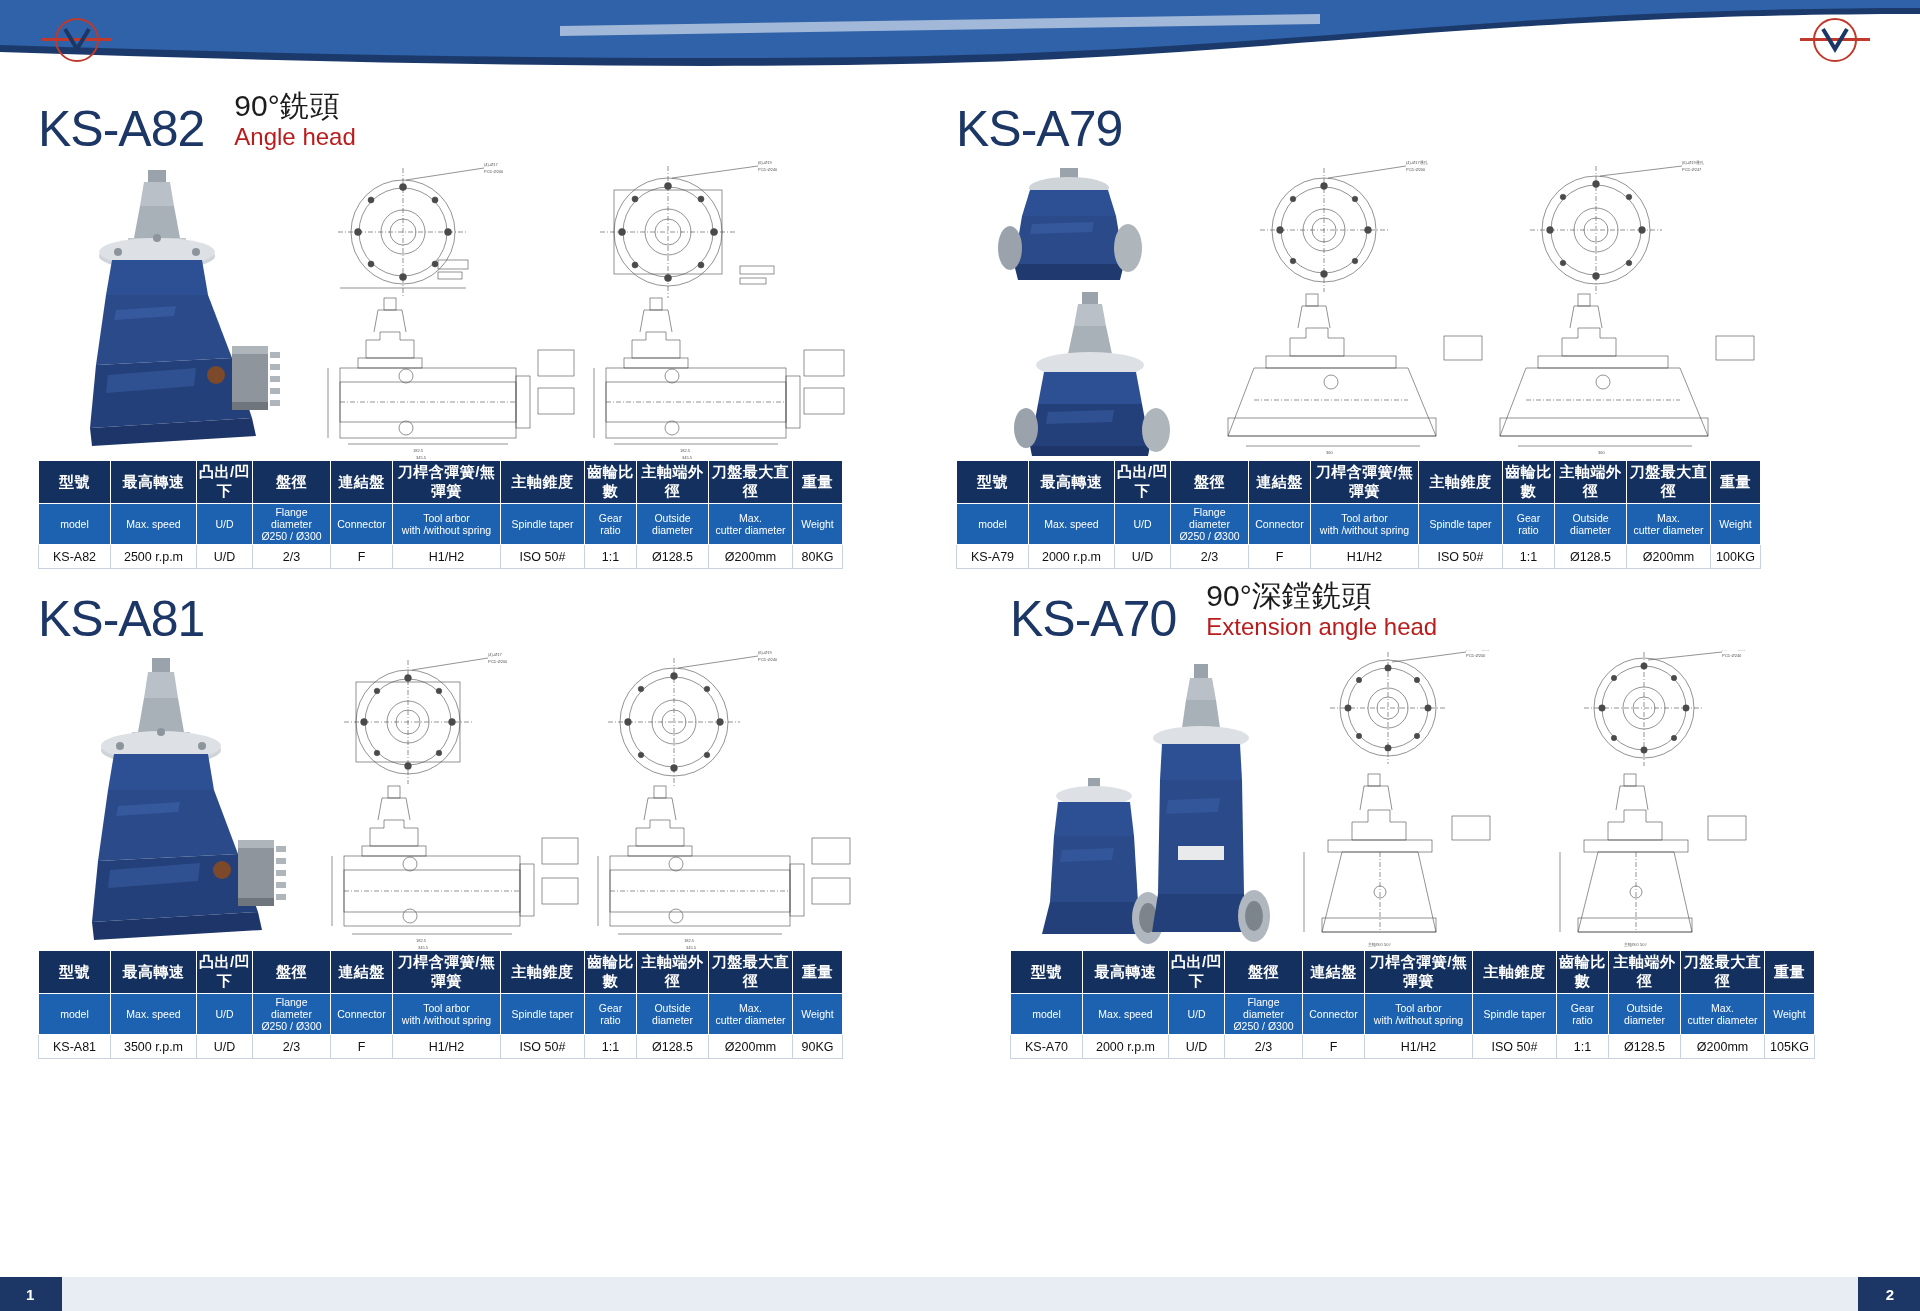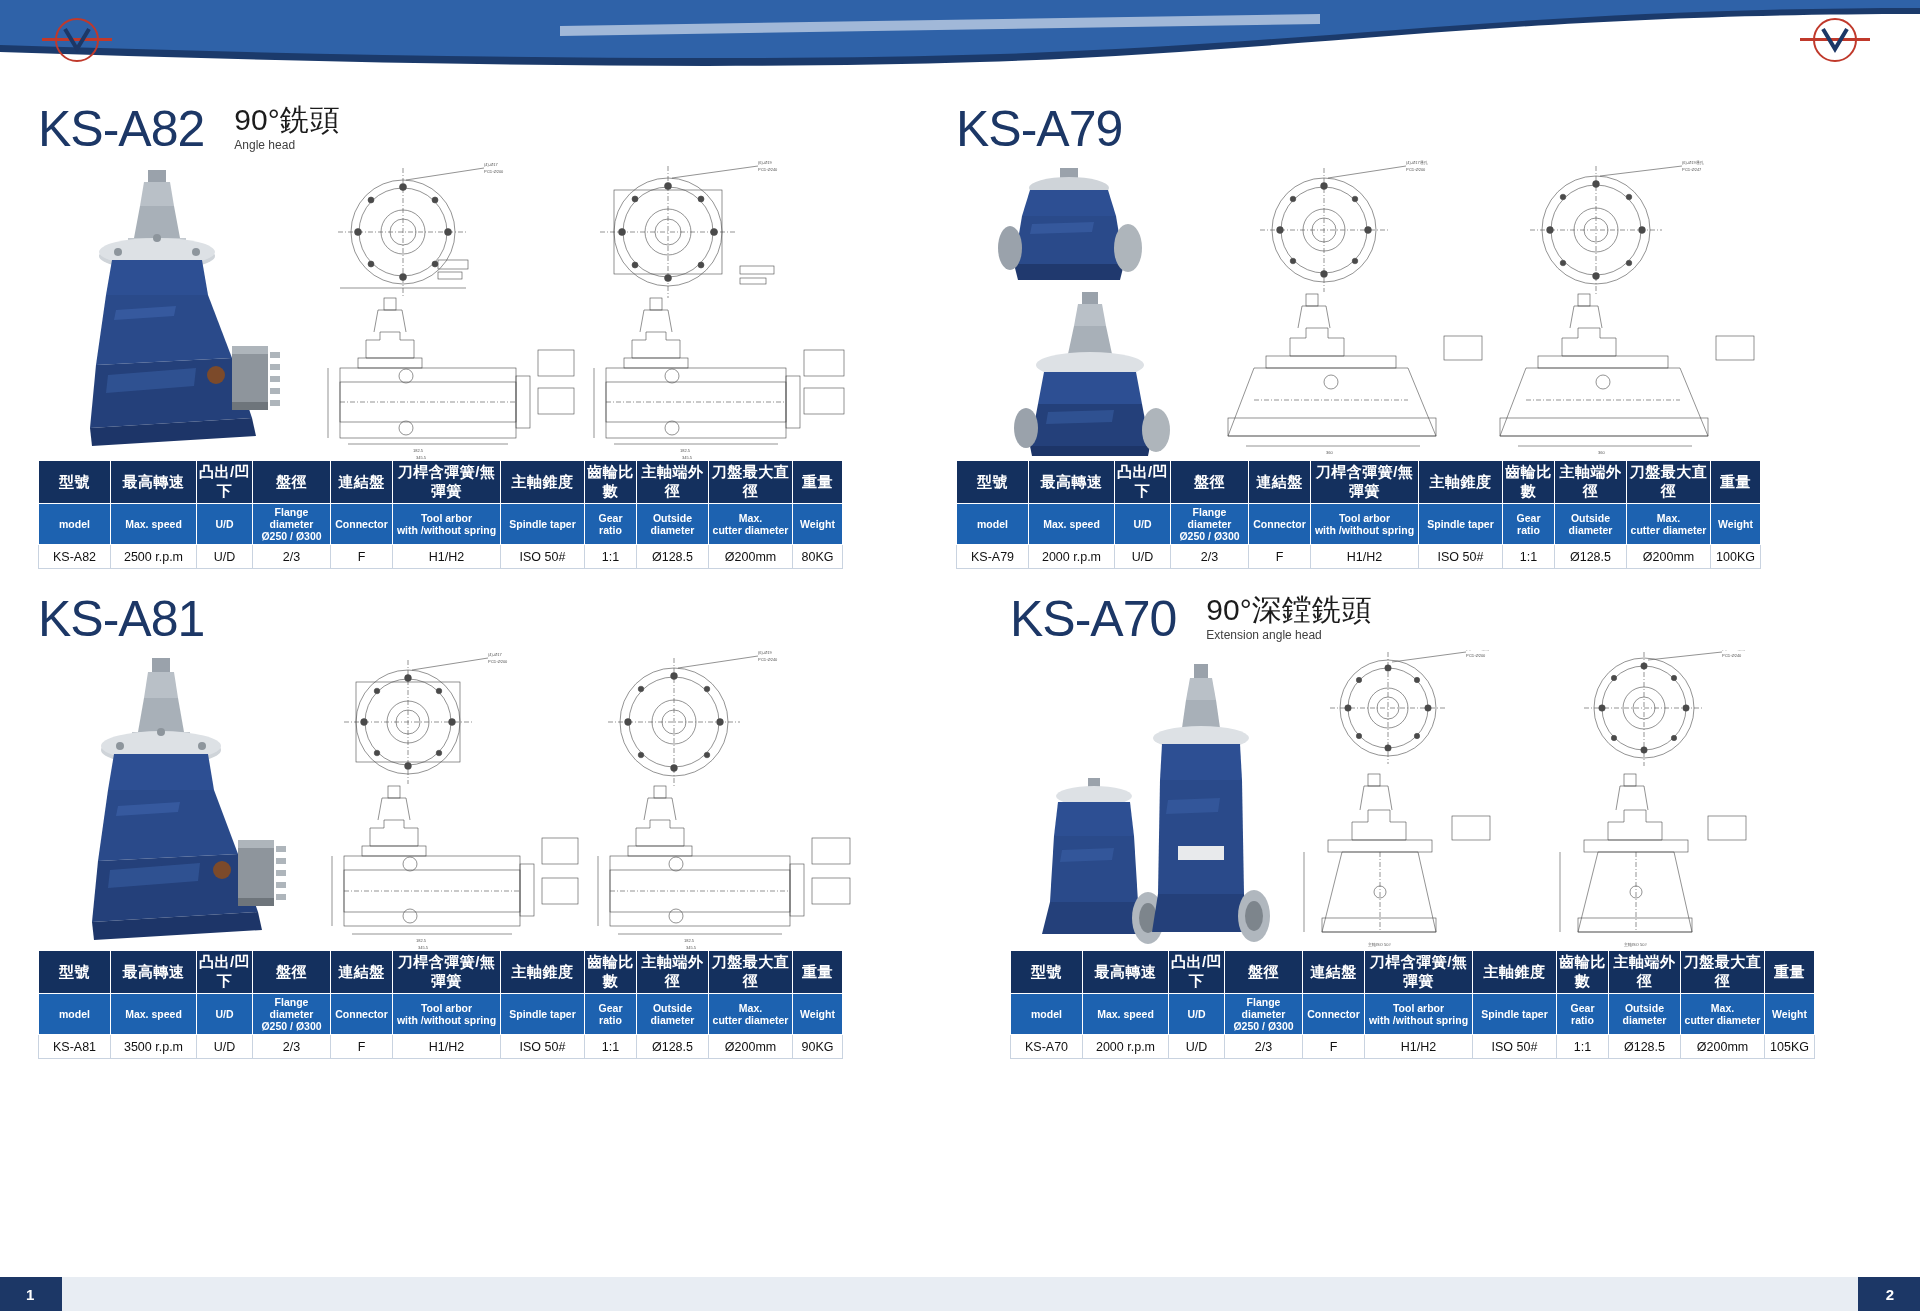--- a/index.html
+++ b/index.html
@@ -41,21 +41,21 @@
   .panel-br { left: 1010px; top: 500px; width: 890px; }
 
   
   .title-row { display: flex; align-items: flex-end; gap: 30px; height: 66px; }
   .model-code {
     font-size: 50px; font-weight: 400; color: #1c3766;
     letter-spacing: -1px; line-height: 1; white-space: nowrap;
   }
   .title-names { padding-bottom: 2px; }
   .title-cn { font-size: 30px; color: #1c1c1c; line-height: 1.18; white-space: nowrap; }
-  .title-en { font-size: 12px; color: #404040; line-height: 1.2; white-space: nowrap; }
+  .title-en { font-size: 24px; color: #b91c1c; line-height: 1.2; white-space: nowrap; }
 
   
   .figures { position: relative; height: 300px; margin-top: 6px; }
   .photo-wrap { position: absolute; left: 18px; top: 0; width: 250px; height: 300px; }
   .draw-wrap  { position: absolute; left: 250px; top: 0; right: 0; height: 300px; }
   .draw-wrap svg, .photo-wrap svg { display: block; }
 
   
   table.spec {
     border-collapse: collapse; table-layout: fixed;
@@ -63,21 +63,21 @@
   }
   table.spec th, table.spec td {
     border: 1px solid #ffffff; text-align: center; vertical-align: middle;
     padding: 2px 1px;
   }
   table.spec tr.r-cn th {
     background: #14305e; color: #ffffff; font-size: 15px; font-weight: 700;
     height: 26px; letter-spacing: .5px;
   }
   table.spec tr.r-en th {
-    background: #1d62b0; color: #ffffff; font-size: 10.5px; font-weight: 700;
+    background: #1d62b0; color: #ffffff; font-size: 10.5px; font-weight: 400;
     height: 28px; line-height: 1.15;
   }
   table.spec tr.r-val td {
     background: #ffffff; color: #111111; font-size: 12.5px; height: 24px;
     border: 1px solid #c9d3e0;
   }
 
   
   .c0 { width: 72px; } .c1 { width: 86px; } .c2 { width: 56px; } .c3 { width: 78px; }
   .c4 { width: 62px; } .c5 { width: 108px; } .c6 { width: 84px; } .c7 { width: 52px; }

